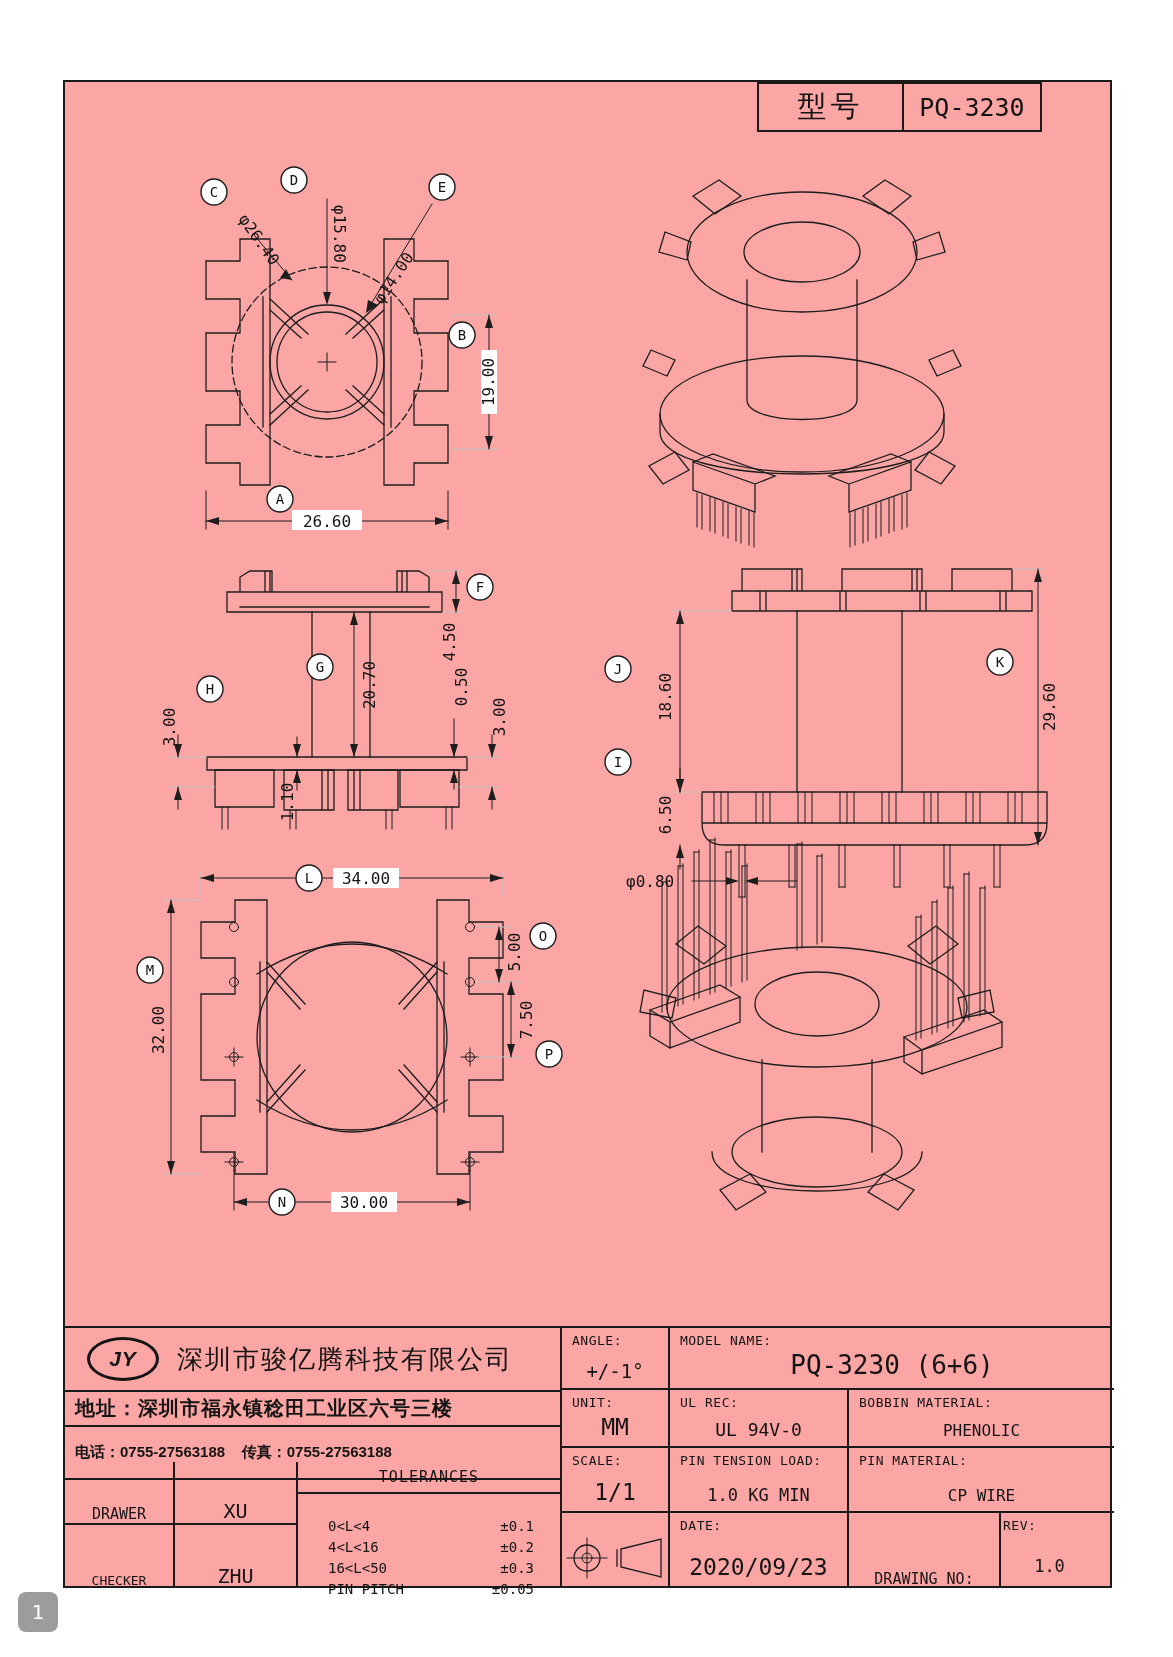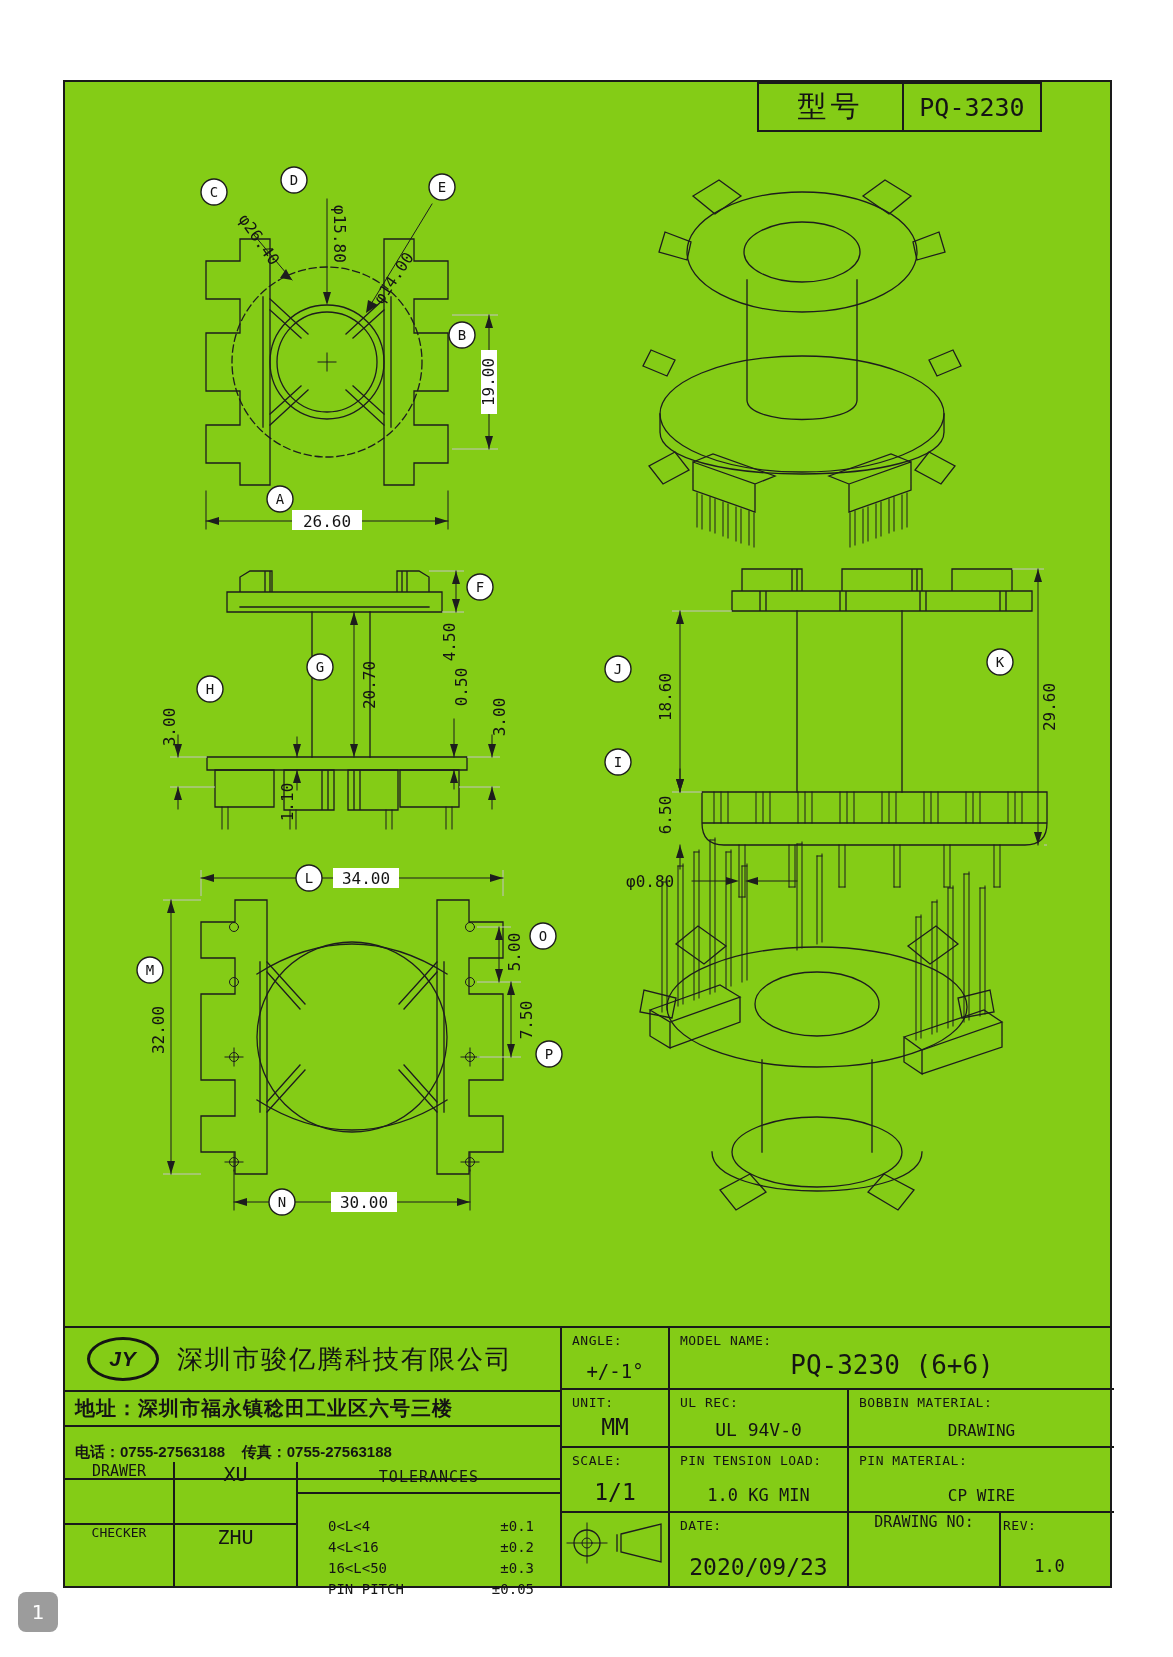--- a/index.html
+++ b/index.html
@@ -1,19 +1,19 @@
 <!DOCTYPE html>
 <html><head>
 <meta charset="utf-8">
 <style>
   html,body{margin:0;padding:0}
   body{width:1173px;height:1657px;position:relative;background:#fff;
        font-family:"Liberation Sans",sans-serif;color:#141414;overflow:hidden}
   #frame{position:absolute;left:63px;top:80px;width:1049px;height:1508px;
-         border:2.5px solid #1a1a1a;box-sizing:border-box;background:#84cc16}
+         border:2.5px solid #1a1a1a;box-sizing:border-box;background:#fca5a5}
   .view{position:absolute;overflow:visible}
   svg{overflow:visible;display:block}
   .ln{stroke:#1d1d1d;stroke-width:1.3;fill:none;stroke-linecap:square}
   .thin{stroke-width:1}
   .dash{stroke-dasharray:7 4}
   .gray{stroke:#c3c3c3;stroke-width:1;fill:none}
   .fillb{fill:#1d1d1d;stroke:none}
   .wbg{fill:#fff;stroke:none}
   text.dim{font:16px "DejaVu Sans Mono",monospace;fill:#141414}
   text.bub{font:14px "DejaVu Sans Mono",monospace;fill:#141414;text-anchor:middle}
@@ -28,21 +28,21 @@
        font-family:"DejaVu Sans Mono",monospace;font-size:25px}
   
   #footer{position:absolute;left:0;right:0;bottom:0;height:260px;
           border-top:2.5px solid #1a1a1a;box-sizing:border-box}
   .cell{position:absolute;box-sizing:border-box}
   .br{border-right:2.5px solid #1a1a1a}
   .bb{border-bottom:2.5px solid #1a1a1a}
   .lab{position:absolute;top:5px;left:10px;font:13px "DejaVu Sans Mono",monospace;letter-spacing:.5px}
   .val{position:absolute;left:0;right:0;bottom:6px;text-align:center;
        font-family:"DejaVu Sans Mono",monospace}
-  .ctr{display:flex;align-items:flex-start;justify-content:center;font-family:"DejaVu Sans Mono",monospace}
+  .ctr{display:flex;align-items:flex-end;justify-content:center;font-family:"DejaVu Sans Mono",monospace}
   #c-company{display:flex;align-items:center;gap:18px;padding-left:22px}
   #jy-logo{width:66px;height:38px;border:3px solid #141414;border-radius:50%;
            display:flex;align-items:center;justify-content:center;
            font:italic 700 21px "Liberation Sans",sans-serif;letter-spacing:1px;flex:none}
   #company-name{font-size:26px;font-weight:500;letter-spacing:2px}
   #c-address{display:flex;align-items:center;padding-left:10px;font-size:20px;font-weight:600;letter-spacing:1px}
   #c-phone{display:flex;align-items:center;padding-left:10px;font-size:15px;font-weight:700;white-space:pre}
   .tol-title{height:32px;border-bottom:2.5px solid #1a1a1a;display:flex;align-items:center;
              justify-content:center;font:15px "DejaVu Sans Mono",monospace;letter-spacing:1px;box-sizing:border-box}
   .tol-rows{padding:22px 26px 0 30px}
@@ -377,21 +377,21 @@
     <div class="cell br bb" style="left:497px;top:62px;width:108px;height:58px">
       <span class="lab">UNIT:</span>
       <div class="val" style="font-size:23px">MM</div>
     </div>
     <div class="cell br bb" style="left:605px;top:62px;width:179px;height:58px">
       <span class="lab">UL REC:</span>
       <div class="val" style="font-size:18px">UL 94V-0</div>
     </div>
     <div class="cell bb" style="left:784px;top:62px;width:265px;height:58px">
       <span class="lab">BOBBIN MATERIAL:</span>
-      <div class="val" style="font-size:16px">DRAWING</div>
+      <div class="val" style="font-size:16px">PHENOLIC</div>
     </div>
     <div class="cell br bb" style="left:497px;top:120px;width:108px;height:65px">
       <span class="lab">SCALE:</span>
       <div class="val" style="font-size:23px">1/1</div>
     </div>
     <div class="cell br bb" style="left:605px;top:120px;width:179px;height:65px">
       <span class="lab">PIN TENSION LOAD:</span>
       <div class="val" style="font-size:17px">1.0 KG MIN</div>
     </div>
     <div class="cell bb" style="left:784px;top:120px;width:265px;height:65px">

